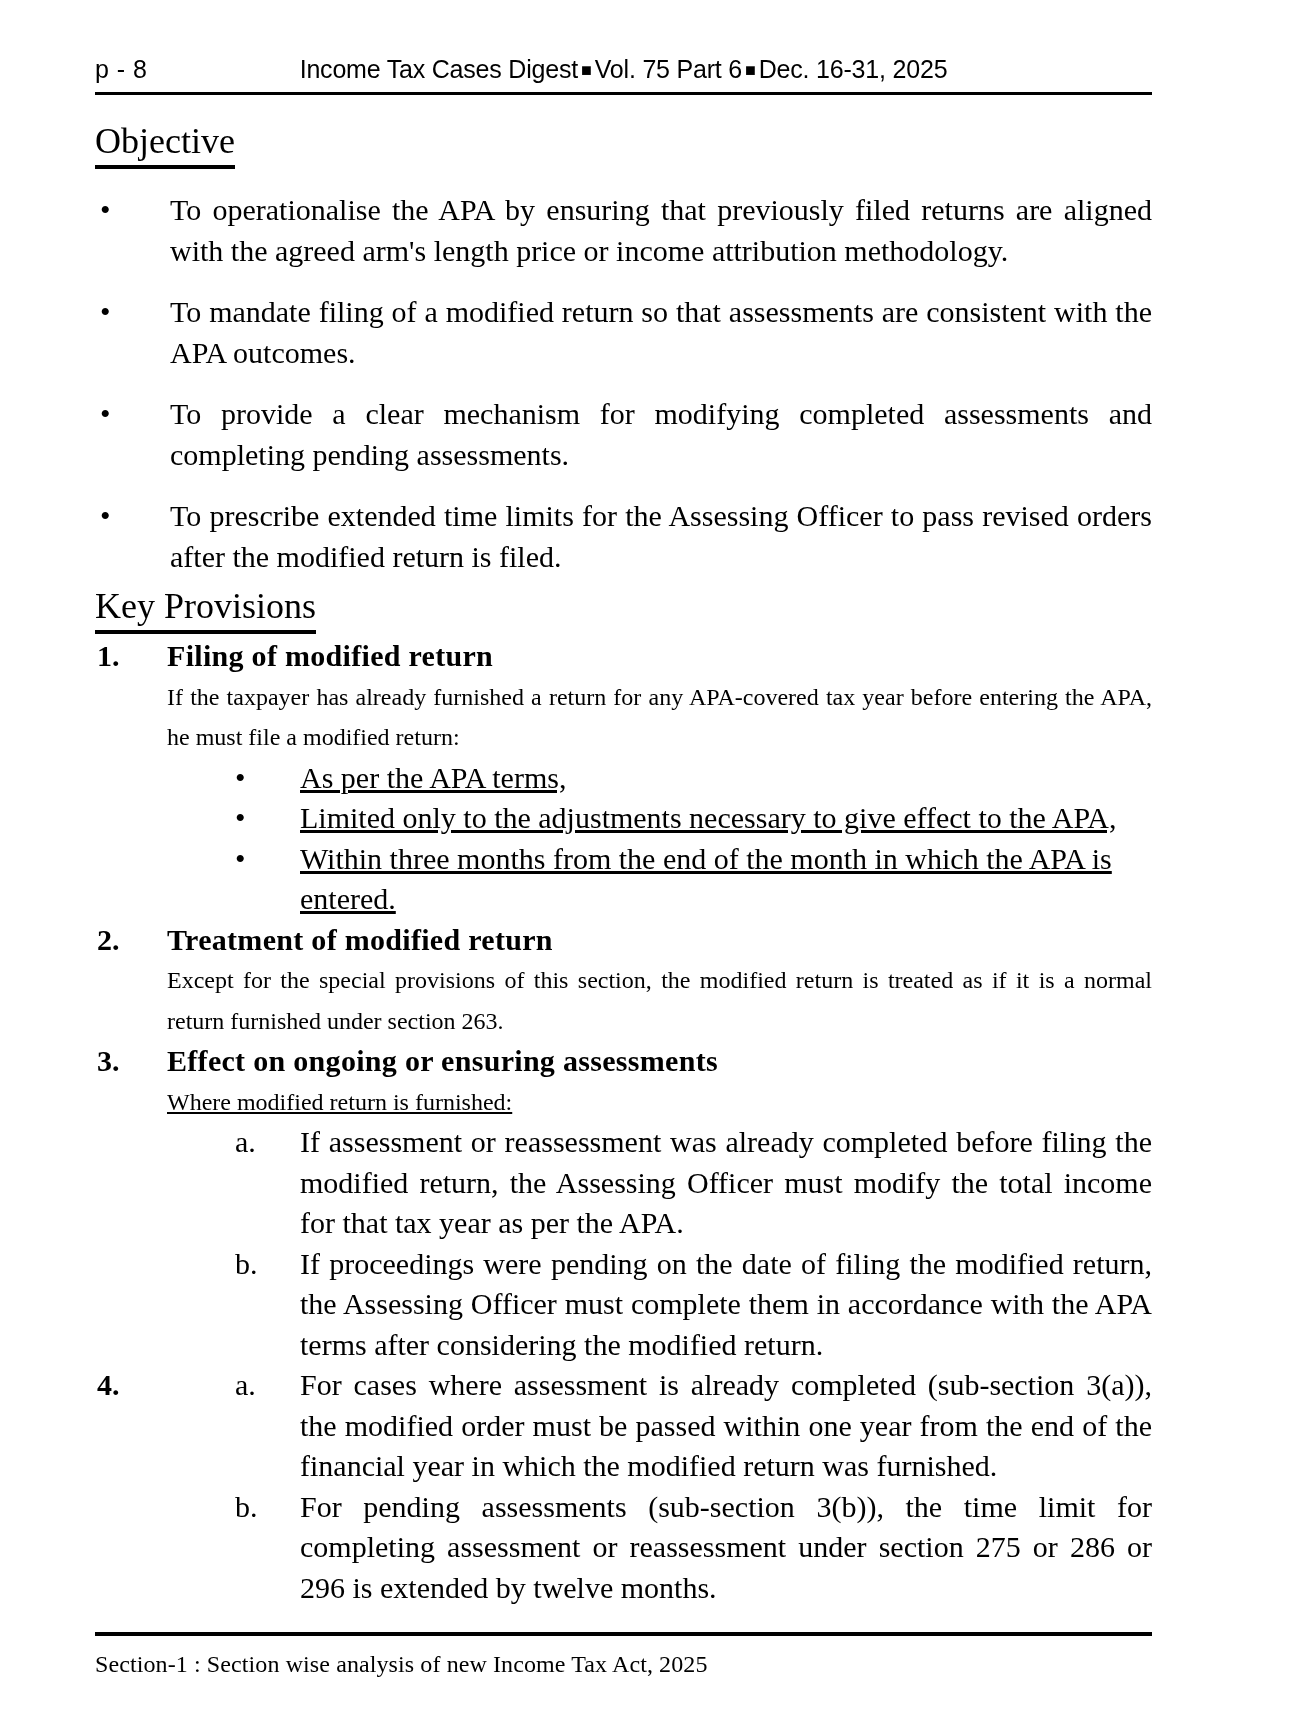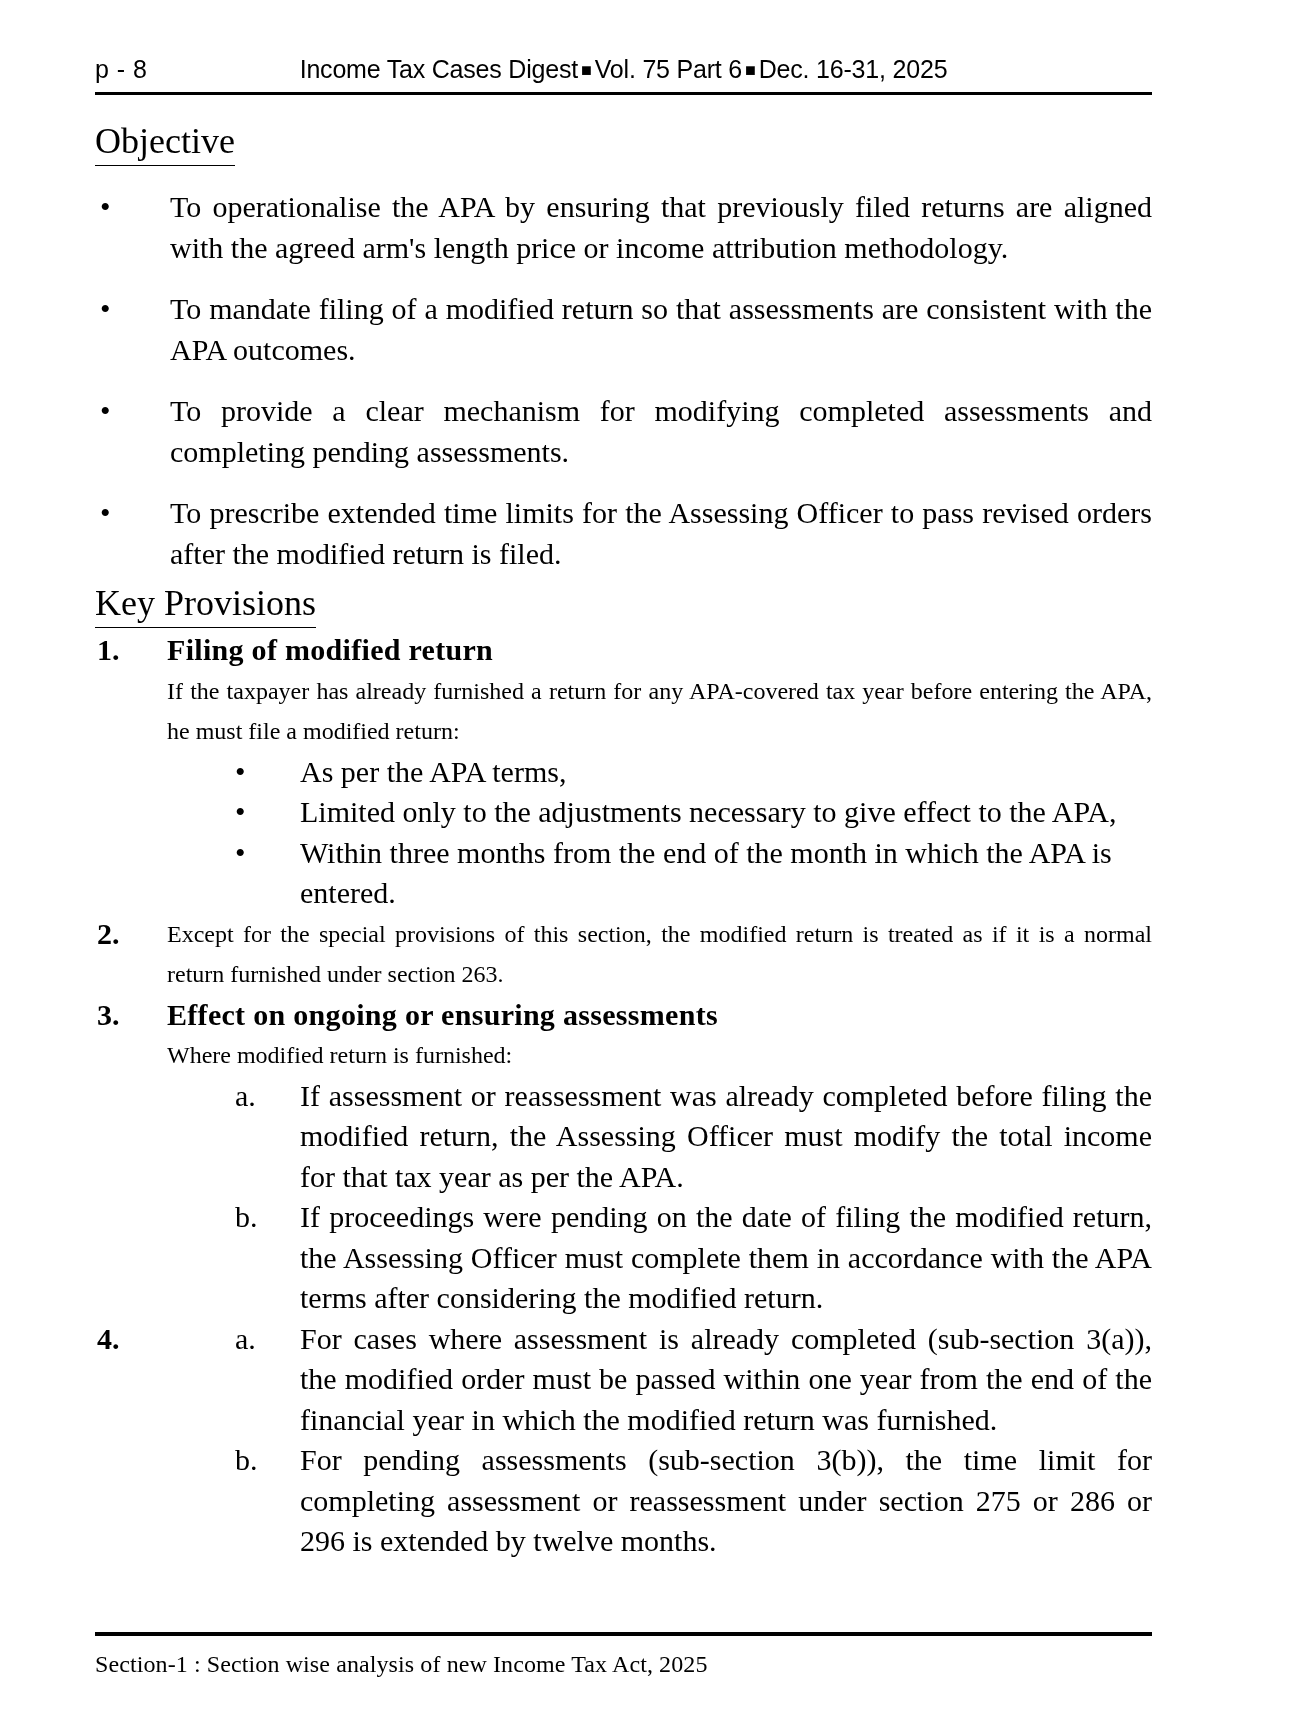--- a/index.html
+++ b/index.html
@@ -80,21 +80,21 @@
 
   h2.section-head {
     font-size: 36px;
     line-height: 46px;
     font-weight: normal;
     margin: 6px 0 2px 0;
     padding: 0;
     display: block;
   }
   h2.section-head span.hd-text {
-    border-bottom: 1px solid #000000;
+    border-bottom: 4px solid #000000;
     padding-bottom: 1px;
     display: inline-block;
   }
 
   
   ul.lvl1, ul.lvl2 {
     list-style: none;
     margin: 0;
     padding: 0;
   }
@@ -180,21 +180,21 @@
     padding: 0;
   }
   ol.letters > li .lt {
     position: absolute;
     left: 0;
     top: 0;
     font-size: 30px;
     line-height: 40.5px;
   }
 
-  .nojust { text-align: left !important; }
+  .nojust { text-align: left !important; text-decoration: underline; }
 
   
   .foot-rule {
     position: absolute;
     left: 95px;
     top: 1632px;
     width: 1057px;
     height: 0;
     border-top: 4px solid #000;
   }
@@ -264,20 +264,21 @@
           </li>
           <li>
             <span class="bullet">•</span>
             <span class="li-text nojust">Within three months from the end of the month in which the APA is entered.</span>
           </li>
         </ul>
       </li>
 
       <li>
         <span class="num">2.</span>
+        <div class="prov-title">Treatment of modified return</div>
         <div class="prov-body">Except for the special provisions of this section, the modified return is treated as if it is a normal return furnished under section 263.</div>
       </li>
 
       <li>
         <span class="num">3.</span>
         <div class="prov-title">Effect on ongoing or ensuring assessments</div>
         <div class="prov-body nojust">Where modified return is furnished:</div>
         <ol class="letters">
           <li>
             <span class="lt">a.</span>

